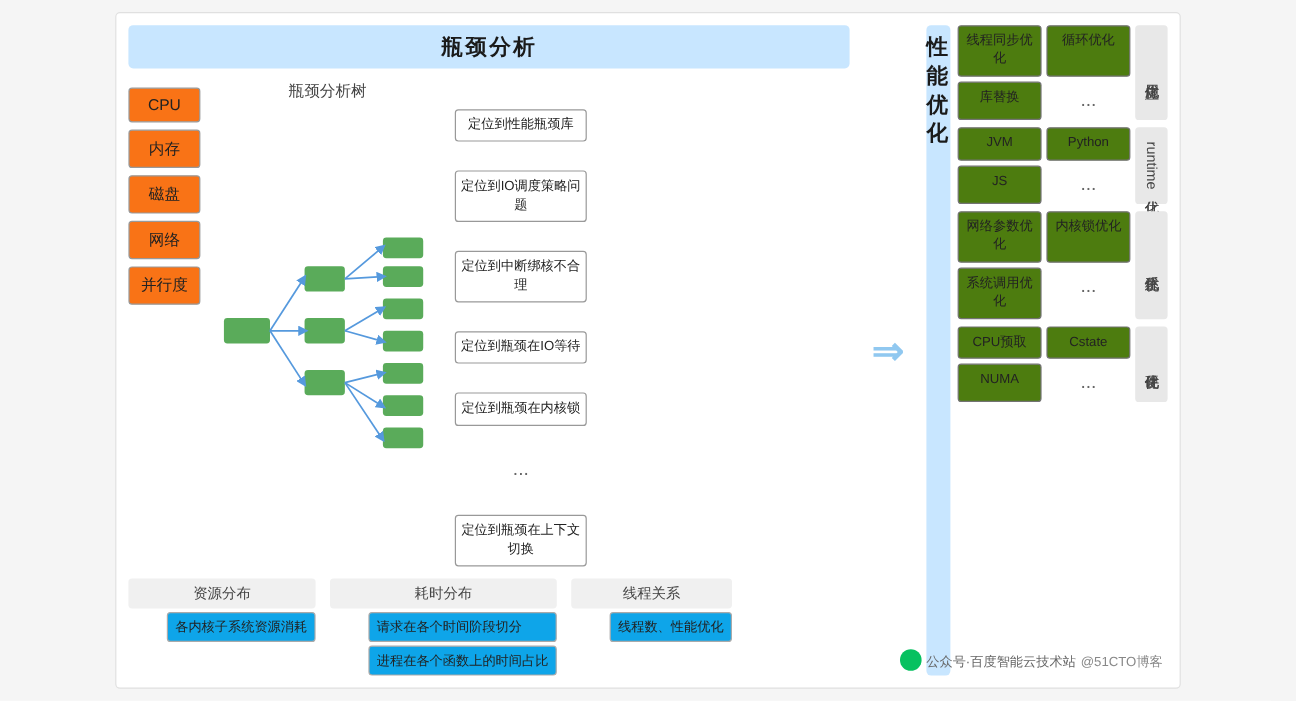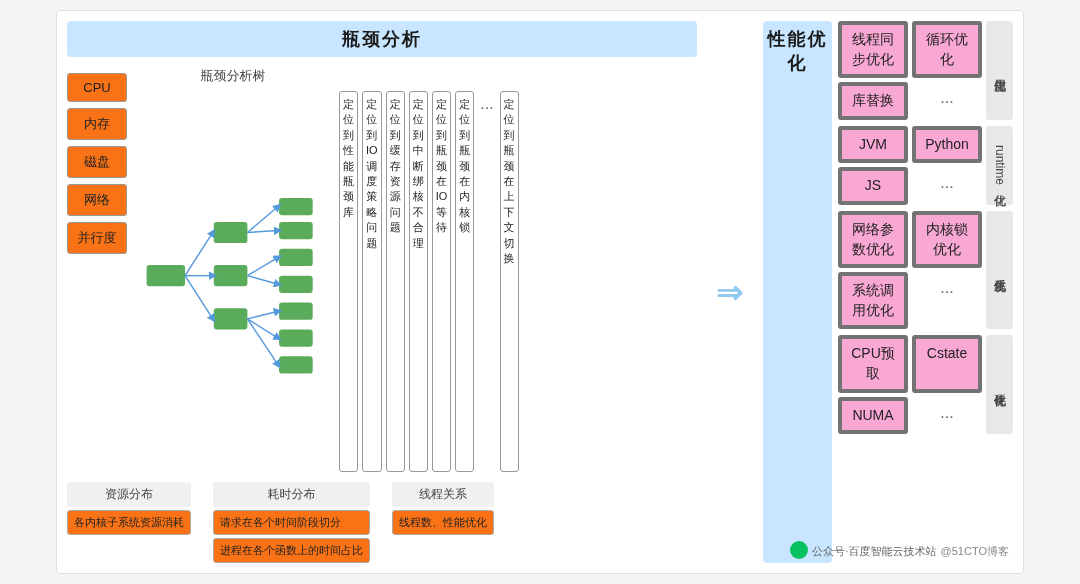--- a/index.html
+++ b/index.html
@@ -9,21 +9,21 @@
       width: 1080px;
       height: 584px;
       overflow: hidden;
       display: flex;
       flex-direction: column;
       align-items: center;
       justify-content: center;
     }
     .main-container {
       background: white;
-      width: 968px;
+      width: 888px;
       height: 564px;
       display: flex;
       flex-direction: row;
       border: 1px solid #e0e0e0;
       border-radius: 4px;
       padding: 10px;
       gap: 8px;
     }
 
     
@@ -85,22 +85,24 @@
     }
     .tree-svg {
       width: 100%;
       flex: 1;
     }
 
     
     .locate-column {
       width: 110px;
       display: flex;
+      flex-direction: column;
       gap: 4px;
       padding-top: 28px;
+      justify-content: space-between;
     }
     .locate-box {
       border: 1px solid #999;
       border-radius: 3px;
       text-align: center;
       font-size: 11px;
       padding: 5px 3px;
       background: white;
       color: #222;
       line-height: 1.4;
@@ -110,21 +112,21 @@
       background: transparent;
       font-size: 16px;
       color: #666;
       padding: 2px;
     }
 
     
     .left-bottom {
       display: flex;
       flex-direction: row;
-      gap: 22px;
+      gap: 12px;
       margin-top: 4px;
     }
     .category-block {
       display: flex;
       flex-direction: column;
       gap: 3px;
     }
     .cat-label {
       font-size: 12px;
       color: #444;
@@ -136,22 +138,23 @@
     .cat-items {
       display: flex;
       flex-direction: column;
       gap: 3px;
     }
     .cat-item {
       border: 1px solid #aaa;
       border-radius: 3px;
       font-size: 11px;
       padding: 4px 6px;
-      background: #f97316;
+      background: #0ea5e9;
       color: #222;
+      margin-left: 32px;
     }
 
     
     .arrow-container {
       width: 50px;
       display: flex;
       align-items: center;
       justify-content: center;
     }
     .big-arrow {
@@ -184,26 +187,26 @@
       flex-direction: column;
       gap: 4px;
       flex: 1;
     }
     .opt-row {
       display: flex;
       flex-direction: row;
       gap: 4px;
     }
     .opt-box {
-      border: 4px solid #737373;
-      border-radius: 3px;
-      text-align: center;
-      font-size: 14px;
+      border: 1px solid #737373;
+      border-radius: 3px;
+      text-align: center;
+      font-size: 11px;
       padding: 5px 6px;
-      background: #f9a8d4;
+      background: #4d7c0f;
       color: #222;
       min-width: 70px;
       line-height: 1.4;
     }
     .opt-box.dots {
       border: none;
       background: transparent;
       font-size: 16px;
       color: #666;
     }
@@ -291,21 +294,20 @@
           <line x1="115" y1="106" x2="147" y2="115" stroke="#5599dd" stroke-width="1.5" marker-end="url(#arrowhead)"></line>
           <line x1="115" y1="151" x2="147" y2="143" stroke="#5599dd" stroke-width="1.5" marker-end="url(#arrowhead)"></line>
           <line x1="115" y1="151" x2="147" y2="171" stroke="#5599dd" stroke-width="1.5" marker-end="url(#arrowhead)"></line>
           <line x1="115" y1="151" x2="147" y2="199" stroke="#5599dd" stroke-width="1.5" marker-end="url(#arrowhead)"></line>
         </svg>
       </div>
 
       <div class="locate-column" id="locate-col">
           <div class="locate-box">定位到性能瓶颈库</div>
           <div class="locate-box">定位到IO调度策略问题</div>
-          <div class="locate-box">定位到缓存资源问题</div>
           <div class="locate-box">定位到中断绑核不合理</div>
           <div class="locate-box">定位到瓶颈在IO等待</div>
           <div class="locate-box">定位到瓶颈在内核锁</div>
           <div class="locate-box dots">...</div>
           <div class="locate-box">定位到瓶颈在上下文切换</div>
         </div>
     </div>
 
     <div class="left-bottom" id="bottom-section">
         <div class="category-block">

